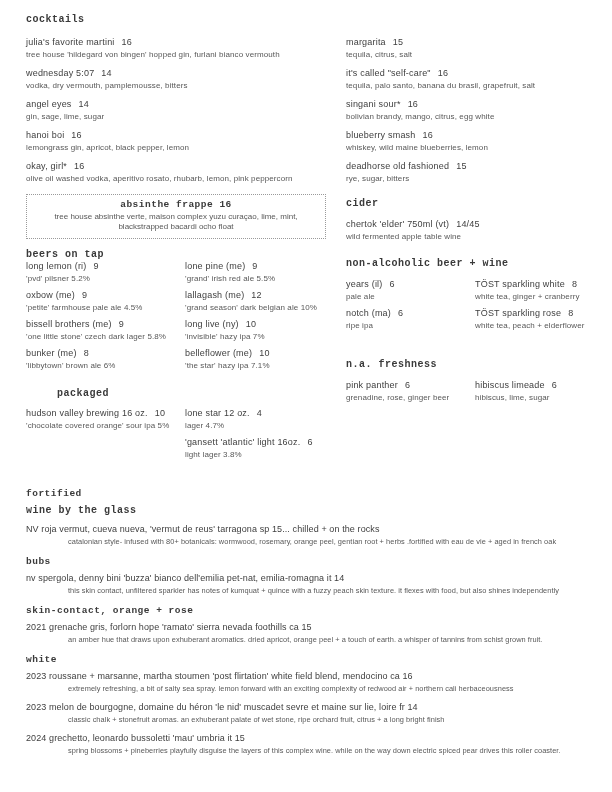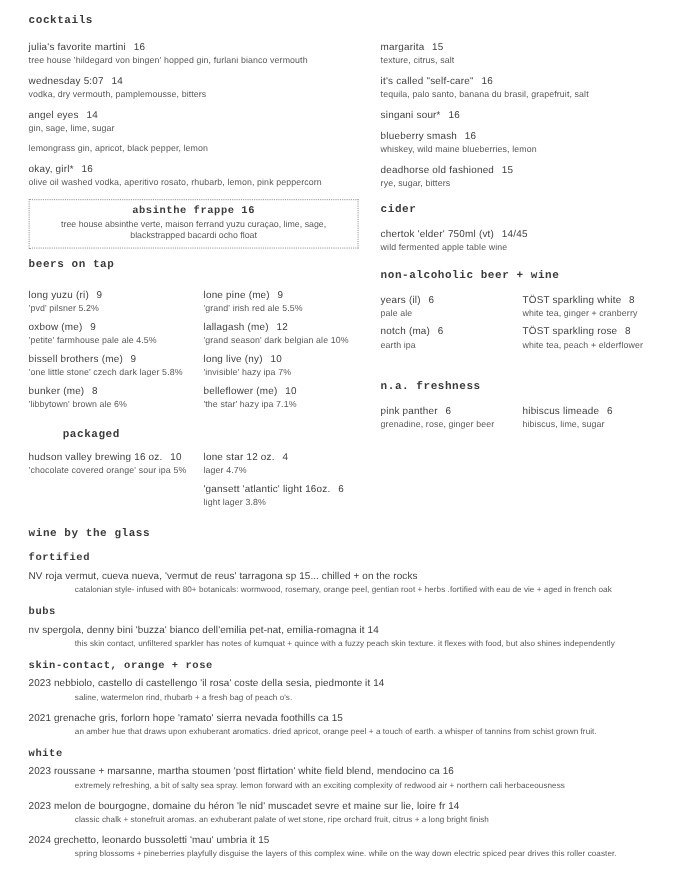--- a/index.html
+++ b/index.html
@@ -21,21 +21,21 @@
   .item .name { font-size:9px; color:#3e3e3e; letter-spacing:0.2px; line-height:11px; }
   .item .price { margin-left:7px; }
   .item .desc { font-size:8px; color:#585858; letter-spacing:0.1px; line-height:10px; margin-top:2px; }
   .cocktail { margin-bottom:8px; }
   .feature-box {
     border:1px dotted #9a9a9a; text-align:center; padding:4px 8px 6px 8px;
     margin:10px 0 2px 0; width:300px;
   }
   .feature-box .ftitle { font-family:Liberation Mono, monospace; font-size:9.5px; font-weight:bold; letter-spacing:0.5px; color:#3a3a3a; }
   .feature-box .fdesc { font-size:8px; color:#585858; line-height:10px; margin-top:2px; }
-  .beer-head { margin:10px 0 16px 0; }
+  .beer-head { margin:10px 0 1px 0; }
   .two-col { display:grid; grid-template-columns:159px 1fr; column-gap:0; }
   .beer-item { margin-bottom:6px; }
   .pack-head { margin:11px 0 9px 0;padding-left:31px; }
   .cider-head { margin:14px 0 10px 0; }
   .na-head { margin:16px 0 10px 0; }
   .na-grid { display:grid; grid-template-columns:129px 1fr; }
   .naf-head { margin:22px 0 10px 0; }
   .wine-area { padding-top:12px; }
   .wine-head { margin:0 0 8px 0; }
   .wine-sub { margin:10px 0 6px 0; font-size:9.5px; }
@@ -60,36 +60,37 @@
       </div>
       <div class="item cocktail">
         <div class="name"><span>wednesday 5:07</span><span class="price">14</span></div>
         <div class="desc">vodka, dry vermouth, pamplemousse, bitters</div>
       </div>
       <div class="item cocktail">
         <div class="name"><span>angel eyes</span><span class="price">14</span></div>
         <div class="desc">gin, sage, lime, sugar</div>
       </div>
       <div class="item cocktail">
+        <div class="name"><span>hanoi boi</span><span class="price">16</span></div>
         <div class="desc">lemongrass gin, apricot, black pepper, lemon</div>
       </div>
       <div class="item cocktail">
         <div class="name"><span>okay, girl*</span><span class="price">16</span></div>
         <div class="desc">olive oil washed vodka, aperitivo rosato, rhubarb, lemon, pink peppercorn</div>
       </div>
 
       <div class="feature-box">
         <div class="ftitle">absinthe frappe  16</div>
-        <div class="fdesc">tree house absinthe verte, maison ferrand yuzu curaçao, lime, sage, blackstrapped bacardi ocho float</div>
+        <div class="fdesc">tree house absinthe verte, maison complex yuzu curaçao, lime, mint, blackstrapped bacardi ocho float</div>
       </div>
 
       <div class="mono-head beer-head">beers on tap</div>
       <div class="two-col">
         <div class="item beer-item">
-          <div class="name"><span>long yuzu (ri)</span><span class="price">9</span></div>
+          <div class="name"><span>long lemon (ri)</span><span class="price">9</span></div>
           <div class="desc">'pvd' pilsner  5.2%</div>
         </div>
         <div class="item beer-item">
           <div class="name"><span>lone pine (me)</span><span class="price">9</span></div>
           <div class="desc">'grand' irish red ale  5.5%</div>
         </div>
         <div class="item beer-item">
           <div class="name"><span>oxbow (me)</span><span class="price">9</span></div>
           <div class="desc">'petite' farmhouse pale ale  4.5%</div>
         </div>
@@ -128,28 +129,29 @@
         <div class="item beer-item col2-only">
           <div class="name"><span>'gansett 'atlantic' light 16oz.</span><span class="price">6</span></div>
           <div class="desc">light lager  3.8%</div>
         </div>
       </div>
     </div>
 
     <div class="col-right">
       <div class="item cocktail">
         <div class="name"><span>margarita</span><span class="price">15</span></div>
-        <div class="desc">texture, citrus, salt</div>
+        <div class="desc">tequila, citrus, salt</div>
       </div>
       <div class="item cocktail">
         <div class="name"><span>it's called "self-care"</span><span class="price">16</span></div>
         <div class="desc">tequila, palo santo, banana du brasil, grapefruit, salt</div>
       </div>
       <div class="item cocktail">
         <div class="name"><span>singani sour*</span><span class="price">16</span></div>
+        <div class="desc">bolivian brandy, mango, citrus, egg white</div>
       </div>
       <div class="item cocktail">
         <div class="name"><span>blueberry smash</span><span class="price">16</span></div>
         <div class="desc">whiskey, wild maine blueberries, lemon</div>
       </div>
       <div class="item cocktail">
         <div class="name"><span>deadhorse old fashioned</span><span class="price">15</span></div>
         <div class="desc">rye, sugar, bitters</div>
       </div>
 
@@ -164,21 +166,21 @@
         <div class="item beer-item">
           <div class="name"><span>years (il)</span><span class="price">6</span></div>
           <div class="desc">pale ale</div>
         </div>
         <div class="item beer-item">
           <div class="name"><span>TÖST sparkling white</span><span class="price">8</span></div>
           <div class="desc">white tea, ginger + cranberry</div>
         </div>
         <div class="item beer-item">
           <div class="name"><span>notch (ma)</span><span class="price">6</span></div>
-          <div class="desc">earth ipa</div>
+          <div class="desc">ripe ipa</div>
         </div>
         <div class="item beer-item">
           <div class="name"><span>TÖST sparkling rose</span><span class="price">8</span></div>
           <div class="desc">white tea, peach + elderflower</div>
         </div>
       </div>
 
       <div class="mono-head naf-head">n.a. freshness</div>
       <div class="na-grid">
         <div class="item beer-item">
@@ -187,40 +189,36 @@
         </div>
         <div class="item beer-item">
           <div class="name"><span>hibiscus limeade</span><span class="price">6</span></div>
           <div class="desc">hibiscus, lime, sugar</div>
         </div>
       </div>
     </div>
   </div>
 
   <div class="wine-area">
+    <div class="mono-head wine-sub">fortified</div>
+
     <div class="mono-head wine-head">wine by the glass</div>
-
-    <div class="mono-head wine-sub">fortified</div>
     <div class="wine-item">
       <div class="wline">NV roja vermut, cueva nueva, 'vermut de reus' tarragona sp  15... chilled + on the rocks</div>
       <div class="wnote">catalonian style- infused with 80+ botanicals: wormwood, rosemary, orange peel, gentian root + herbs .fortified with eau de vie + aged in french oak</div>
     </div>
 
     <div class="mono-head wine-sub">bubs</div>
     <div class="wine-item">
       <div class="wline">nv spergola, denny bini 'buzza' bianco dell'emilia pet-nat, emilia-romagna it  14</div>
       <div class="wnote">this skin contact, unfiltered sparkler has notes of kumquat + quince with a fuzzy peach skin texture. it flexes with food, but also shines independently</div>
     </div>
 
     <div class="mono-head wine-sub">skin-contact, orange + rose</div>
     <div class="wine-item">
-      <div class="wline">2023 nebbiolo, castello di castellengo 'il rosa' coste della sesia, piedmonte it  14</div>
-      <div class="wnote">saline, watermelon rind, rhubarb + a fresh bag of peach o's.</div>
-    </div>
-    <div class="wine-item">
       <div class="wline">2021 grenache gris, forlorn hope 'ramato' sierra nevada foothills ca  15</div>
       <div class="wnote">an amber hue that draws upon exhuberant aromatics. dried apricot, orange peel + a touch of earth. a whisper of tannins from schist grown fruit.</div>
     </div>
 
     <div class="mono-head wine-sub">white</div>
     <div class="wine-item">
       <div class="wline">2023 roussane + marsanne, martha stoumen 'post flirtation' white field blend, mendocino ca  16</div>
       <div class="wnote">extremely refreshing, a bit of salty sea spray. lemon forward with an exciting complexity of redwood air + northern cali herbaceousness</div>
     </div>
     <div class="wine-item">

